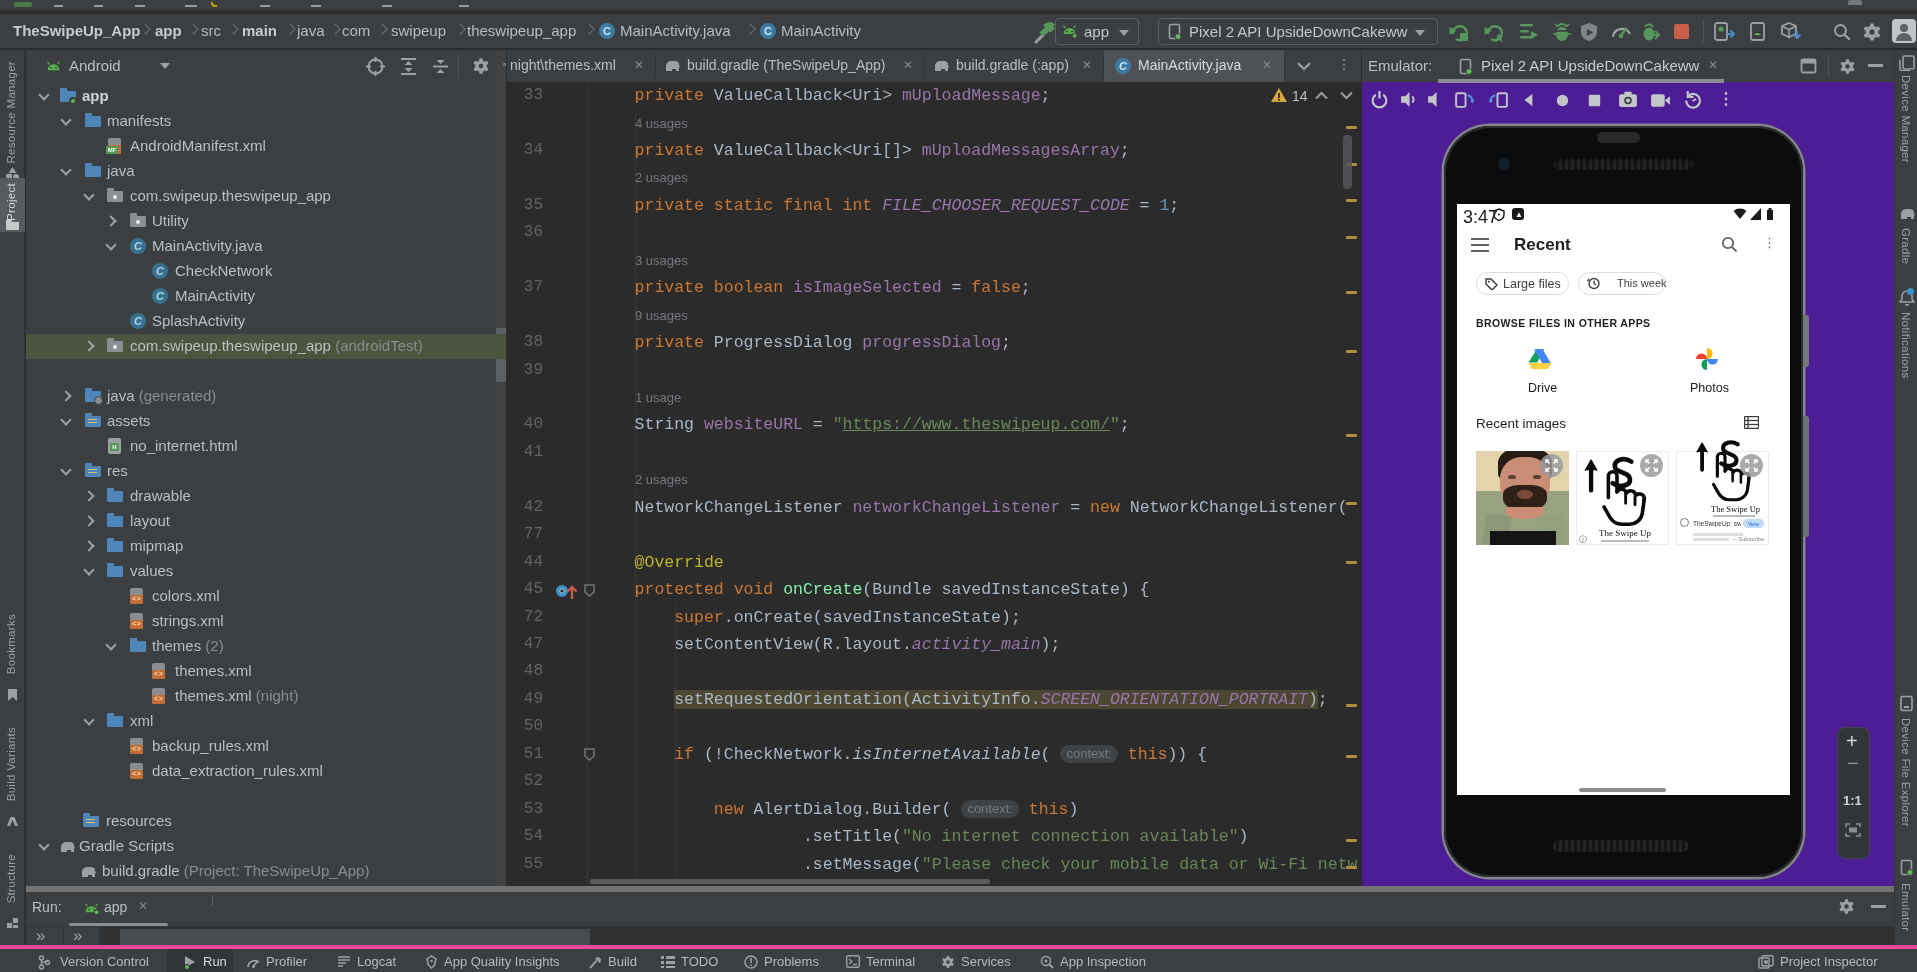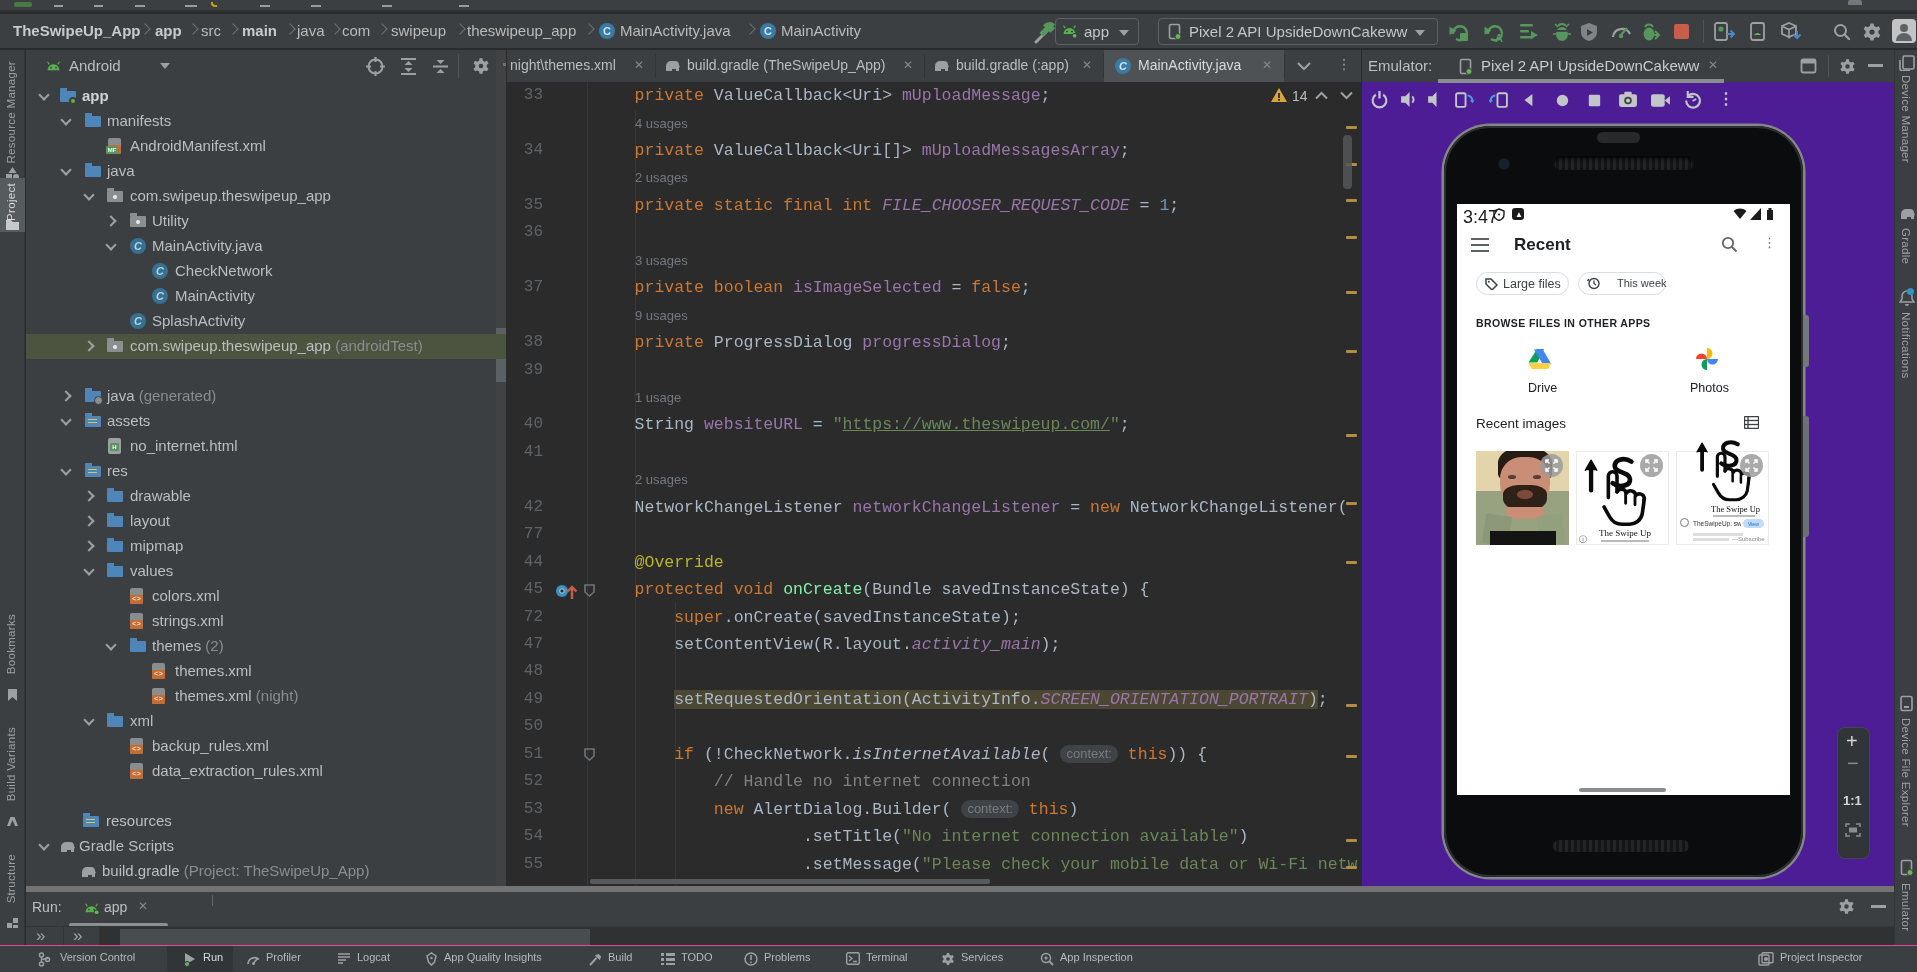--- a/index.html
+++ b/index.html
@@ -42,21 +42,21 @@
 .chip{display:inline-block;background:#3f4345;border-radius:9px;color:#787c80;font:13px/18px "Liberation Sans",sans-serif;padding:0 6px;vertical-align:1px}
 .tx{position:absolute;top:8px;font-size:12px;color:#84888b;font-style:normal}
 .etool{position:absolute;top:40px}
 .stripe{position:absolute;width:11px;height:3px;background:#b28c3f;border-radius:1px}
 
 #emulator{left:1362px;top:50px;width:532px;height:836px;background:#4c1d95;overflow:hidden}
 
 #rightstrip{left:1894px;top:50px;width:23px;height:895px;background:#3c3f41;border-left:1px solid #323537}
 
 #runpanel{left:26px;top:886px;width:1868px;height:58px;background:#3c3f41;border-top:6px solid #737373}
-#statusbar{left:0;top:945px;width:1917px;height:27px;background:#3c3f41;border-top:1px solid #ec4899;font-size:11px;color:#b7babc}
+#statusbar{left:0;top:945px;width:1917px;height:27px;background:#3c3f41;border-top:4px solid #ec4899;font-size:13px;color:#b7babc}
 .sbitem{position:absolute;top:5px;white-space:nowrap}
 </style></head>
 <body>
 <div id="app">
 <div class="abs" id="titlebar">
 <div style="position:absolute;left:14px;top:2px;width:18px;height:5px;background:#4a7a43;border-radius:2px"></div>
 <div style="position:absolute;left:54px;top:5px;width:9px;height:2px;background:#9a9c9e"></div>
 <div style="position:absolute;left:94px;top:5px;width:9px;height:2px;background:#9a9c9e"></div>
 <div style="position:absolute;left:135px;top:5px;width:10px;height:2px;background:#9a9c9e"></div>
 <div style="position:absolute;left:185px;top:5px;width:12px;height:2px;background:#9a9c9e"></div>
@@ -492,21 +492,20 @@
 <div class="code" style="top:581.0px">        setContentView(R.layout.<span class="f it">activity_main</span>);</div>
 <div class="lnum" style="top:608.4px">48</div>
 <div class="code" style="top:608.4px"></div>
 <div class="lnum" style="top:635.9px">49</div>
 <div class="code" style="top:635.9px">        <span style="background:#4b4733">setRequestedOrientation(ActivityInfo.<span class="f it">SCREEN_ORIENTATION_PORTRAIT</span>)</span>;</div>
 <div class="lnum" style="top:663.4px">50</div>
 <div class="code" style="top:663.4px"></div>
 <div class="lnum" style="top:690.8px">51</div>
 <div class="code" style="top:690.8px">        <span class="k">if</span> (!CheckNetwork.<span class="it">isInternetAvailable</span>( <span class="chip">context:</span> <span class="k">this</span>)) {</div>
 <div class="lnum" style="top:718.2px">52</div>
-<div class="code" style="top:718.2px">            <span class="c">// Handle no internet connection</span></div>
 <div class="lnum" style="top:745.7px">53</div>
 <div class="code" style="top:745.7px">            <span class="k">new</span> AlertDialog.Builder( <span class="chip">context:</span> <span class="k">this</span>)</div>
 <div class="lnum" style="top:773.1px">54</div>
 <div class="code" style="top:773.1px">                     .setTitle(<span class="s">"No internet connection available"</span>)</div>
 <div class="lnum" style="top:800.6px">55</div>
 <div class="code" style="top:800.6px">                     .setMessage(<span class="s">"Please check your mobile data or Wi-Fi netw</span></div>
 <i class="stripe" style="left:839px;top:76px"></i>
 <i class="stripe" style="left:839px;top:113px"></i>
 <i class="stripe" style="left:839px;top:149px"></i>
 <i class="stripe" style="left:839px;top:186px"></i>

